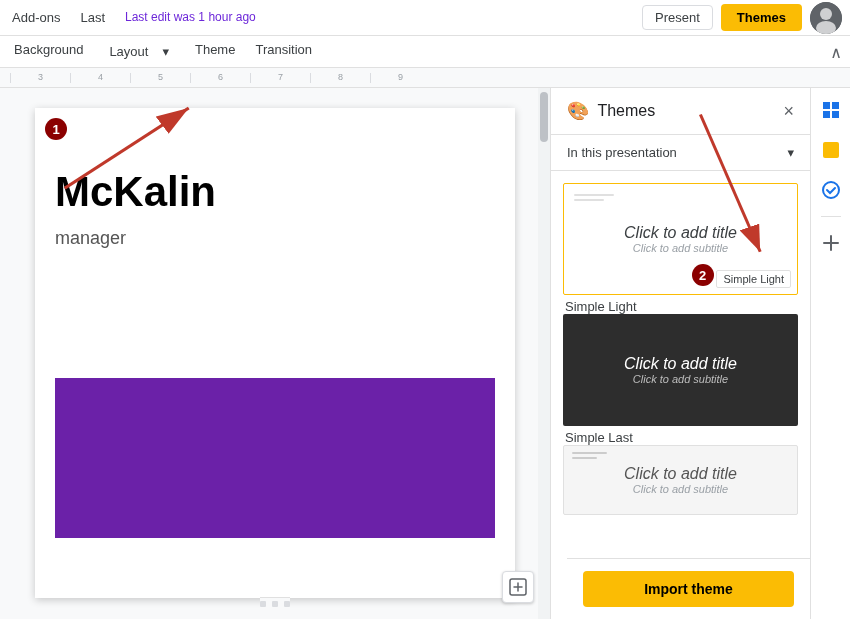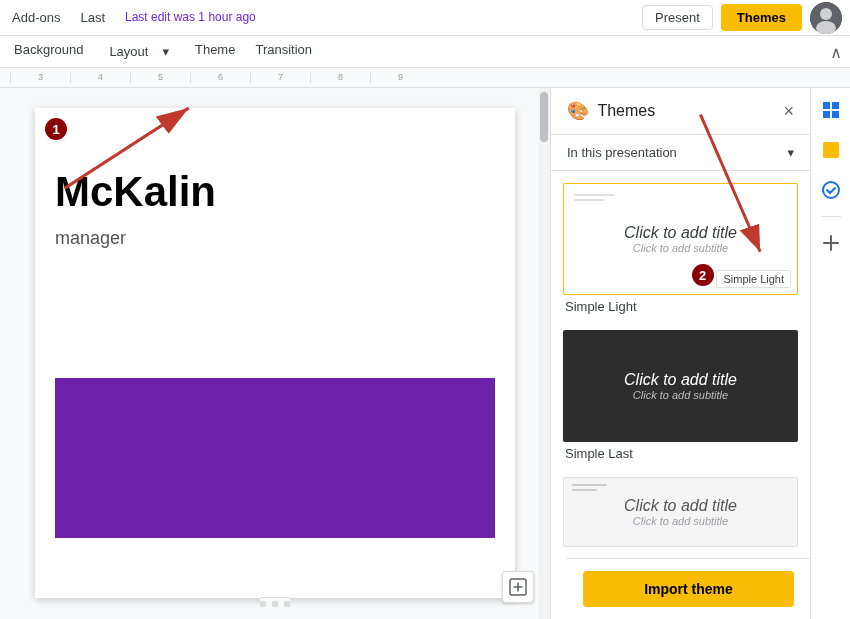--- a/index.html
+++ b/index.html
@@ -46,21 +46,21 @@
     .themes-panel { width: 260px; background: #fff; border-left: 1px solid #e0e0e0; display: flex; flex-direction: column; }
     .themes-header { display: flex; align-items: center; justify-content: space-between; padding: 12px 16px; border-bottom: 1px solid #e0e0e0; }
     .themes-title { font-size: 16px; font-weight: 500; color: #202124; display: flex; align-items: center; gap: 8px; }
     .themes-icon { font-size: 18px; }
     .themes-close { cursor: pointer; color: #5f6368; font-size: 18px; }
 
     
     .themes-dropdown { display: flex; align-items: center; justify-content: space-between; padding: 10px 16px; border-bottom: 1px solid #e0e0e0; font-size: 13px; color: #3c4043; cursor: pointer; gap: 15px; }
 
     
-    .themes-list { flex: 1; overflow-y: auto; padding: 12px; display: flex; flex-direction: column; gap: 16px; }
+    .themes-list { flex: 1; overflow-y: auto; padding: 12px; display: flex; flex-direction: column; gap: 0; }
     .theme-item { cursor: pointer; }
     .theme-preview { height: 112px; border: 2px solid transparent; border-radius: 2px; overflow: hidden; position: relative; display: flex; align-items: center; justify-content: center; flex-direction: column; }
     .theme-preview.selected { border-color: #fbbc04; }
     .theme-preview-light { background: #fff; border: 1px solid #e0e0e0; }
     .theme-preview-dark { background: #2d2d2d; }
     .theme-preview-gray { background: #f5f5f5; border: 1px solid #e0e0e0; }
     .theme-preview-title { font-size: 16px; color: #3c4043; font-style: italic; }
     .theme-preview-title-white { font-size: 16px; color: #fff; font-style: italic; }
     .theme-preview-subtitle { font-size: 11px; color: #9aa0a6; font-style: italic; }
     .theme-preview-subtitle-white { font-size: 11px; color: #bdbdbd; font-style: italic; }

